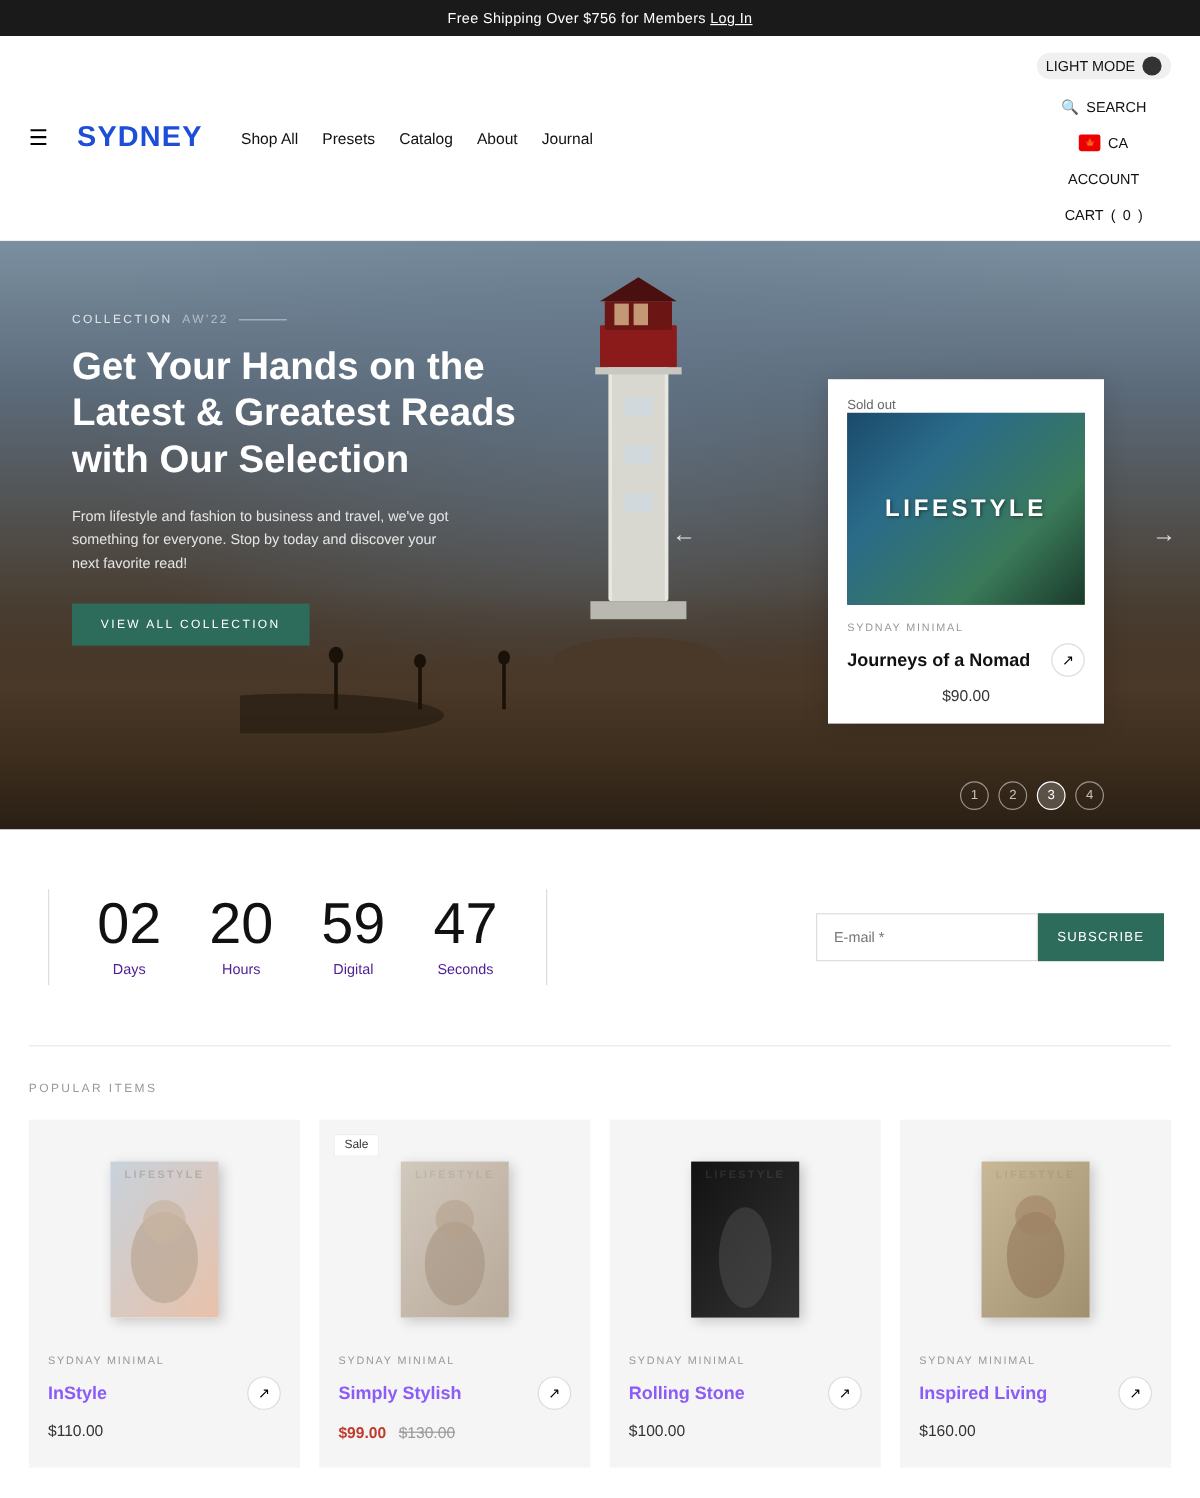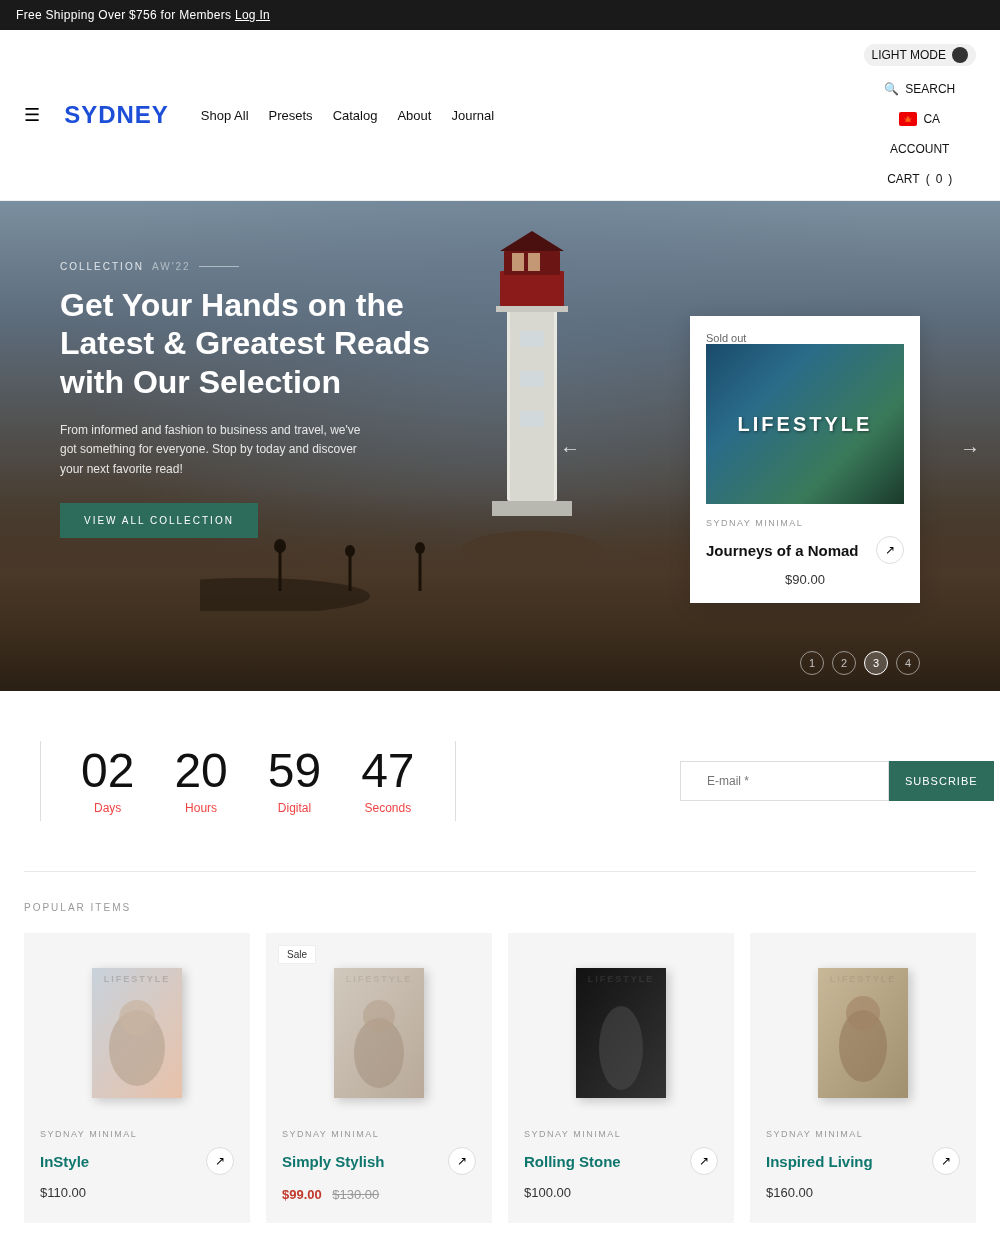--- a/index.html
+++ b/index.html
@@ -2,20 +2,21 @@
 <html><head>
   <meta charset="utf-8">
   <style>
     * { margin: 0; padding: 0; box-sizing: border-box; }
     body { font-family: 'Helvetica Neue', Arial, sans-serif; background: #fff; width: 1000px; }
 
     
     .announcement-bar {
       background: #1a1a1a;
       color: #fff;
+      text-align: center;
       padding: 8px 16px;
       font-size: 12px;
       letter-spacing: 0.3px;
     }
     .announcement-bar a { color: #fff; text-decoration: underline; }
 
     
     .nav {
       display: flex;
       align-items: center;
@@ -239,27 +240,27 @@
     }
     .countdown-desc {
       font-size: 12px;
       color: #666;
       line-height: 1.6;
     }
     .countdown-divider { width: 1px; height: 80px; background: #ddd; }
     .countdown-timer { display: flex; gap: 40px; }
     .countdown-unit { text-align: center; }
     .countdown-number { font-size: 48px; font-weight: 300; color: #111; line-height: 1; }
-    .countdown-label { font-size: 12px; color: #ef4444; margin-top: 6px; }
+    .countdown-label { font-size: 12px; color: #4c1d95; margin-top: 6px; }
     .countdown-signup { margin-left: auto; max-width: 280px; }
     .countdown-signup-text { font-size: 13px; color: #333; line-height: 1.5; margin-bottom: 14px; }
     .countdown-form { display: flex; gap: 0; }
     .countdown-email {
       flex: 1;
-      padding: 12px 26px;
+      padding: 12px 14px;
       border: 1px solid #ddd;
       font-size: 12px;
       outline: none;
     }
     .countdown-subscribe {
       background: #2d6b5a;
       color: #fff;
       border: none;
       padding: 12px 16px;
       font-size: 11px;
@@ -344,21 +345,21 @@
     }
     .product-name-row {
       display: flex;
       align-items: center;
       justify-content: space-between;
       margin-bottom: 10px;
     }
     .product-name {
       font-size: 15px;
       font-weight: 600;
-      color: #0f766e;
+      color: #8b5cf6;
     }
     .product-arrow {
       width: 28px;
       height: 28px;
       border: 1px solid #ddd;
       border-radius: 50%;
       display: flex;
       align-items: center;
       justify-content: center;
       font-size: 12px;
@@ -463,21 +464,21 @@
     <line x1="220" y1="42" x2="220" y2="80" stroke="#1a1208" stroke-width="3"></line>
     <ellipse cx="220" cy="37" rx="5" ry="6" fill="#1a1208"></ellipse>
   </svg>
 
   <div class="hero-content">
     <div class="hero-collection-label">
       <span>COLLECTION</span>
       <span style="color:rgba(255,255,255,0.6)">AW'22</span>
     </div>
     <h1 class="hero-title">Get Your Hands on the Latest &amp; Greatest Reads with Our Selection</h1>
-    <p class="hero-desc">From informed and fashion to business and travel, we've got something for everyone. Stop by today and discover your next favorite read!</p>
+    <p class="hero-desc">From lifestyle and fashion to business and travel, we've got something for everyone. Stop by today and discover your next favorite read!</p>
     <button class="hero-cta">VIEW ALL COLLECTION</button>
   </div>
 
   <div class="hero-card">
     <div class="hero-card-soldout">Sold out</div>
     <div class="hero-card-img">
       <div class="magazine-cover-bg"></div>
       <span class="magazine-cover-title">LIFESTYLE</span>
     </div>
     <div class="hero-card-brand">SYDNAY MINIMAL</div>

